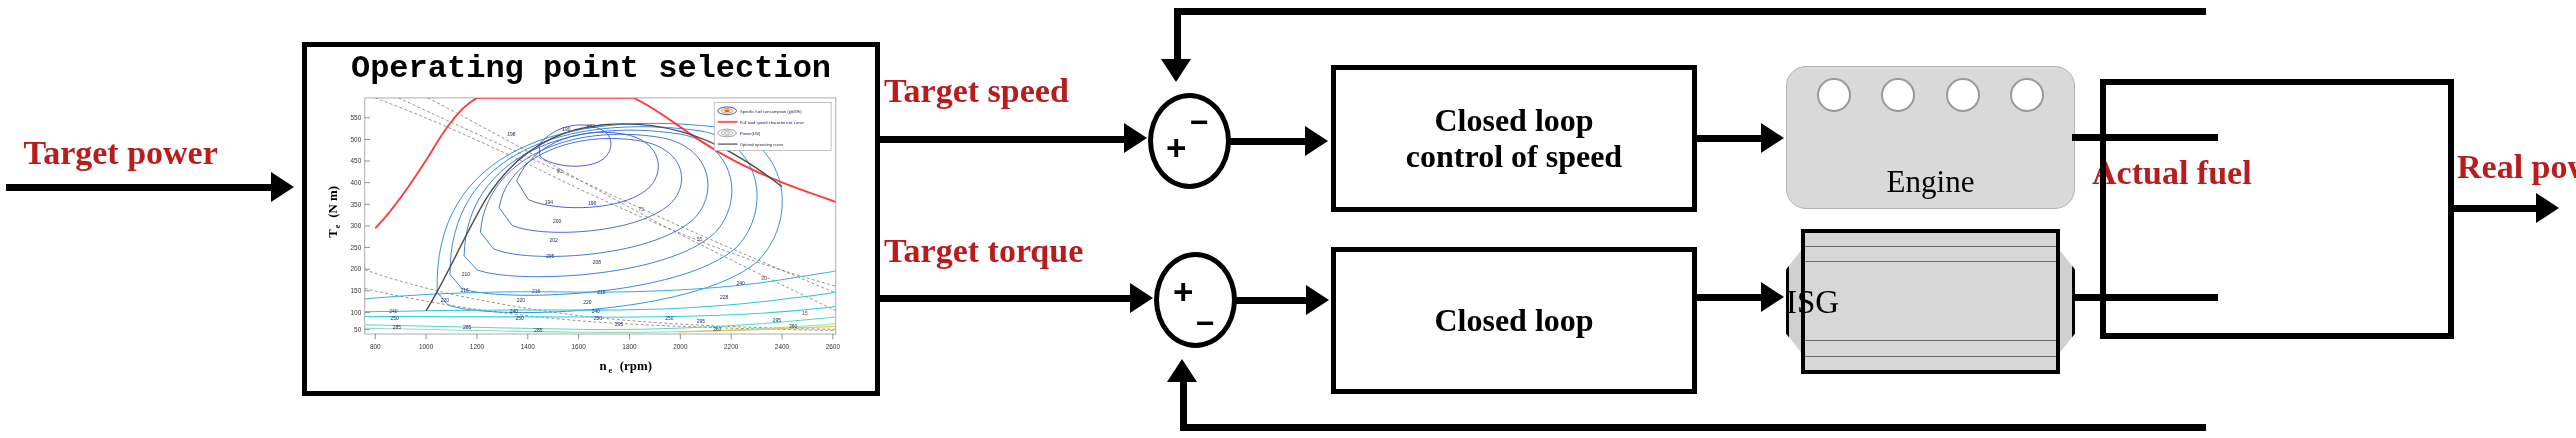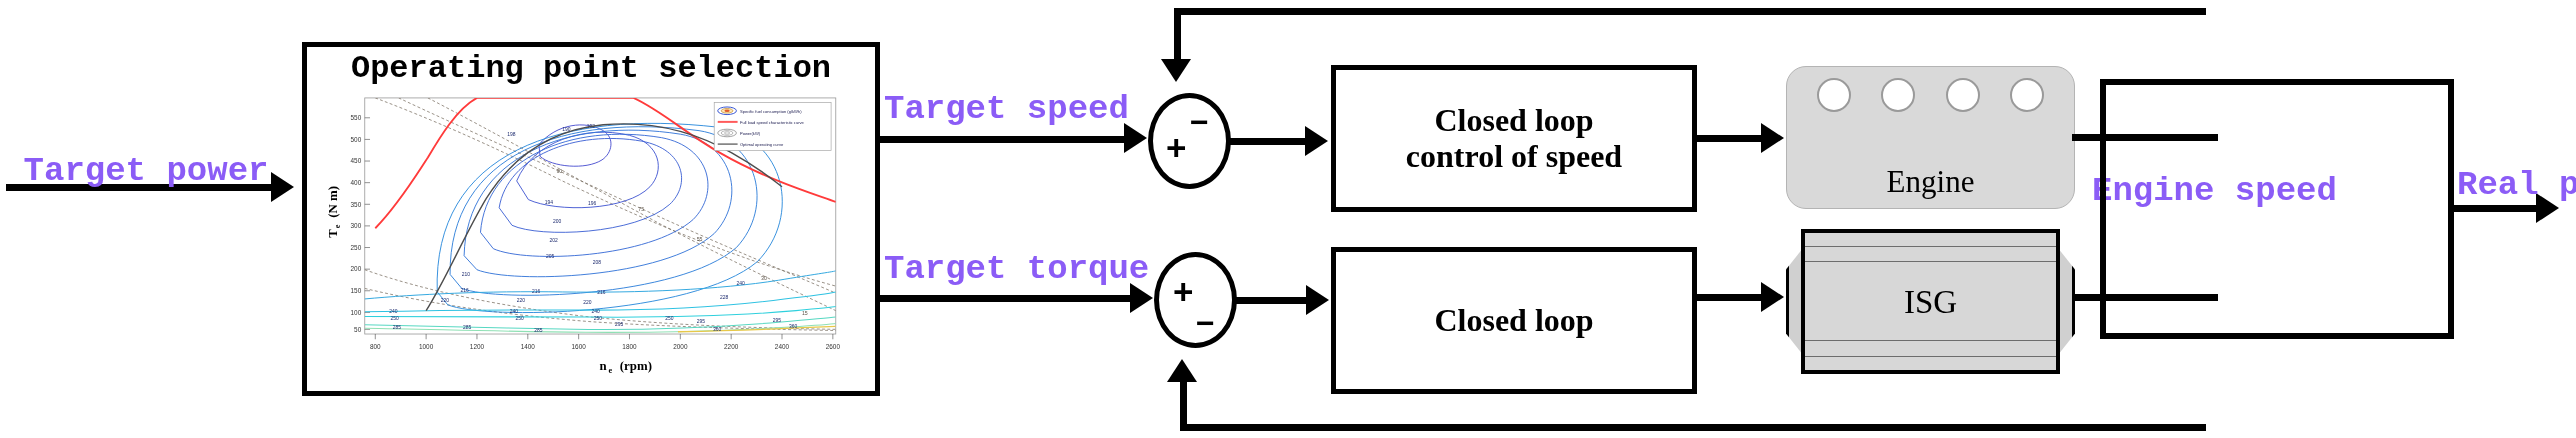--- a/index.html
+++ b/index.html
@@ -14,22 +14,22 @@
     border-top:15.3px solid transparent;border-bottom:15.3px solid transparent;
     border-left:23.6px solid #000;}
   .arrow-d{position:absolute;width:0;height:0;
     border-left:15.3px solid transparent;border-right:15.3px solid transparent;
     border-top:23.6px solid #000;}
   .arrow-u{position:absolute;width:0;height:0;
     border-left:15.3px solid transparent;border-right:15.3px solid transparent;
     border-bottom:23.6px solid #000;}
 
   
-  .lbl{position:absolute;font-weight:bold;color:#8b5cf6;white-space:nowrap;
-       font-family:Liberation Mono, monospace;font-size:34px;line-height:1;margin-top:18px;}
+  .lbl{position:absolute;font-weight:bold;color:#b91c1c;white-space:nowrap;
+       font-family:Liberation Serif, serif;font-size:34px;line-height:1;}
 
   
   .blk{position:absolute;border:5.9px solid #000;background:#fff;
        display:flex;align-items:center;justify-content:center;
        text-align:center;font-weight:bold;font-size:32px;line-height:1.12;
        font-family:"Liberation Serif",serif;color:#000;box-sizing:border-box;}
 
   
   .mergebox{position:absolute;border:6.5px solid #000;background:transparent;
             box-sizing:border-box;}
@@ -55,21 +55,21 @@
   .isg .body{position:absolute;left:15.3px;right:15.3px;top:0;bottom:0;
              background:#d7d7d7;border:4.1px solid #000;box-sizing:border-box;}
   .isg .band{position:absolute;left:0;right:0;height:0;border-top:1.8px solid #6d6d6d;}
   .isg .cap{position:absolute;top:15.3px;bottom:15.3px;width:20px;background:#d0d0d0;
             border:3.5px solid #000;box-sizing:border-box;}
   .isg .capL{left:0;border-right:none;
              clip-path:polygon(100% 0,100% 100%,0 78%,0 22%);}
   .isg .capR{right:0;border-left:none;
              clip-path:polygon(0 0,0 100%,100% 78%,100% 22%);}
   .isg .itxt{position:absolute;left:0;right:0;top:50%;transform:translateY(-50%);
-             text-align:center;font-size:33px;color:#000;
+             text-align:left;font-size:33px;color:#000;
              font-family:"Liberation Serif",serif;z-index:4;}
 
   
   .oppanel{position:absolute;border:5.9px solid #000;background:#fff;
            box-sizing:border-box;padding:3.5px;}
   .optitle{text-align:center;font-weight:bold;font-size:32px;line-height:1;
            font-family:Liberation Mono, monospace;color:#000;margin:2.4px 0 1.2px 0;}
   .opchart{width:100%;}
 </style>
 </head>
@@ -294,21 +294,21 @@
     <div class="cyls">
       <span class="cyl"></span>
       <span class="cyl"></span>
       <span class="cyl"></span>
       <span class="cyl"></span>
     </div>
     <div class="etxt">Engine</div>
   </div>
 
   <div class="wire-h" style="left:2072px; top:134px; width:146px;"></div>
-  <div class="lbl" style="left:2092px; top:156px;">Engine speed</div>
+  <div class="lbl" style="left:2092px; top:156px;">Actual fuel</div>
 
   <div class="wire-h" style="left:880px; top:295px; width:254px;"></div>
   <div class="arrow-r" style="left:1130px; top:283px;"></div>
   <div class="lbl" style="left:884px; top:234px;">Target torque</div>
 
   <div class="sum" style="left:1154px; top:252px; width:83px; height:96px;">
     <span class="sgn" style="left:14px; top:16.5px; font-size:35px;">+</span>
     <span class="sgn" style="left:37px; top:50px; font-size:32px;">−</span>
   </div>
 

